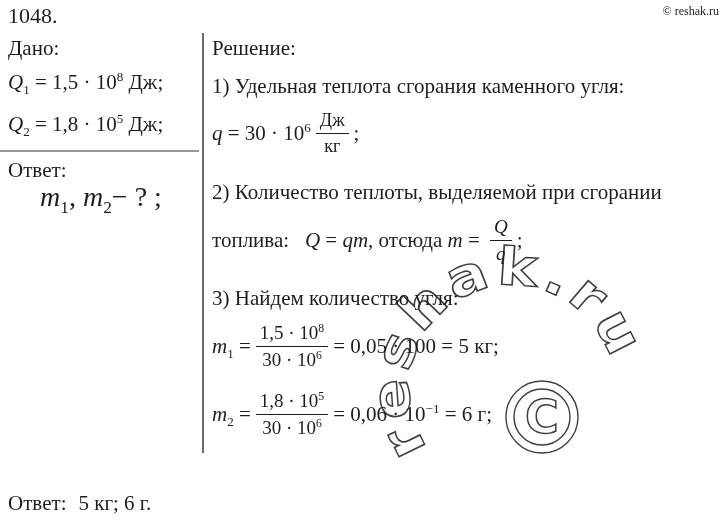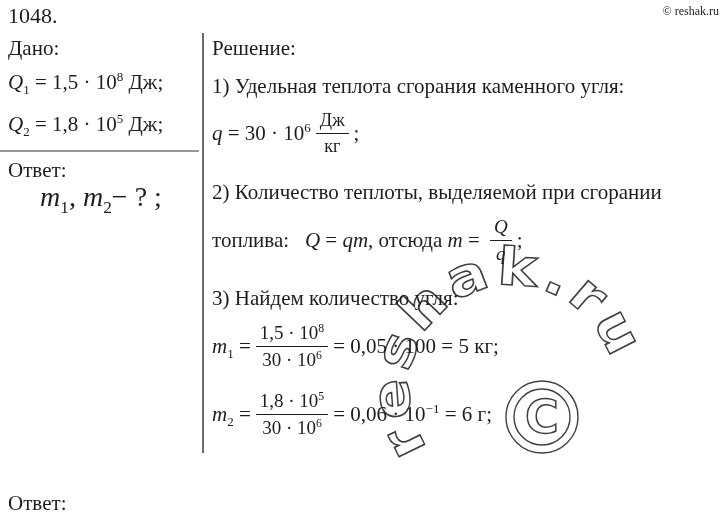--- a/index.html
+++ b/index.html
@@ -151,15 +151,16 @@
     <span><span class="it">m</span><sub>2</sub><span> = </span></span>
     <span class="frac">
       <span class="fnum"><span>1,8 · 10</span><sup>5</sup></span>
       <span class="fden"><span>30 · 10</span><sup>6</sup></span>
     </span>
     <span><span> = 0,06 · 10</span><sup>−1</sup><span> = 6 г;</span></span>
   </div>
 
   <div class="abs t answer-line">
     <span>Ответ:</span>
+    <span>5 кг;  6 г.</span>
   </div>
 
 </div>
 
 </body></html>

